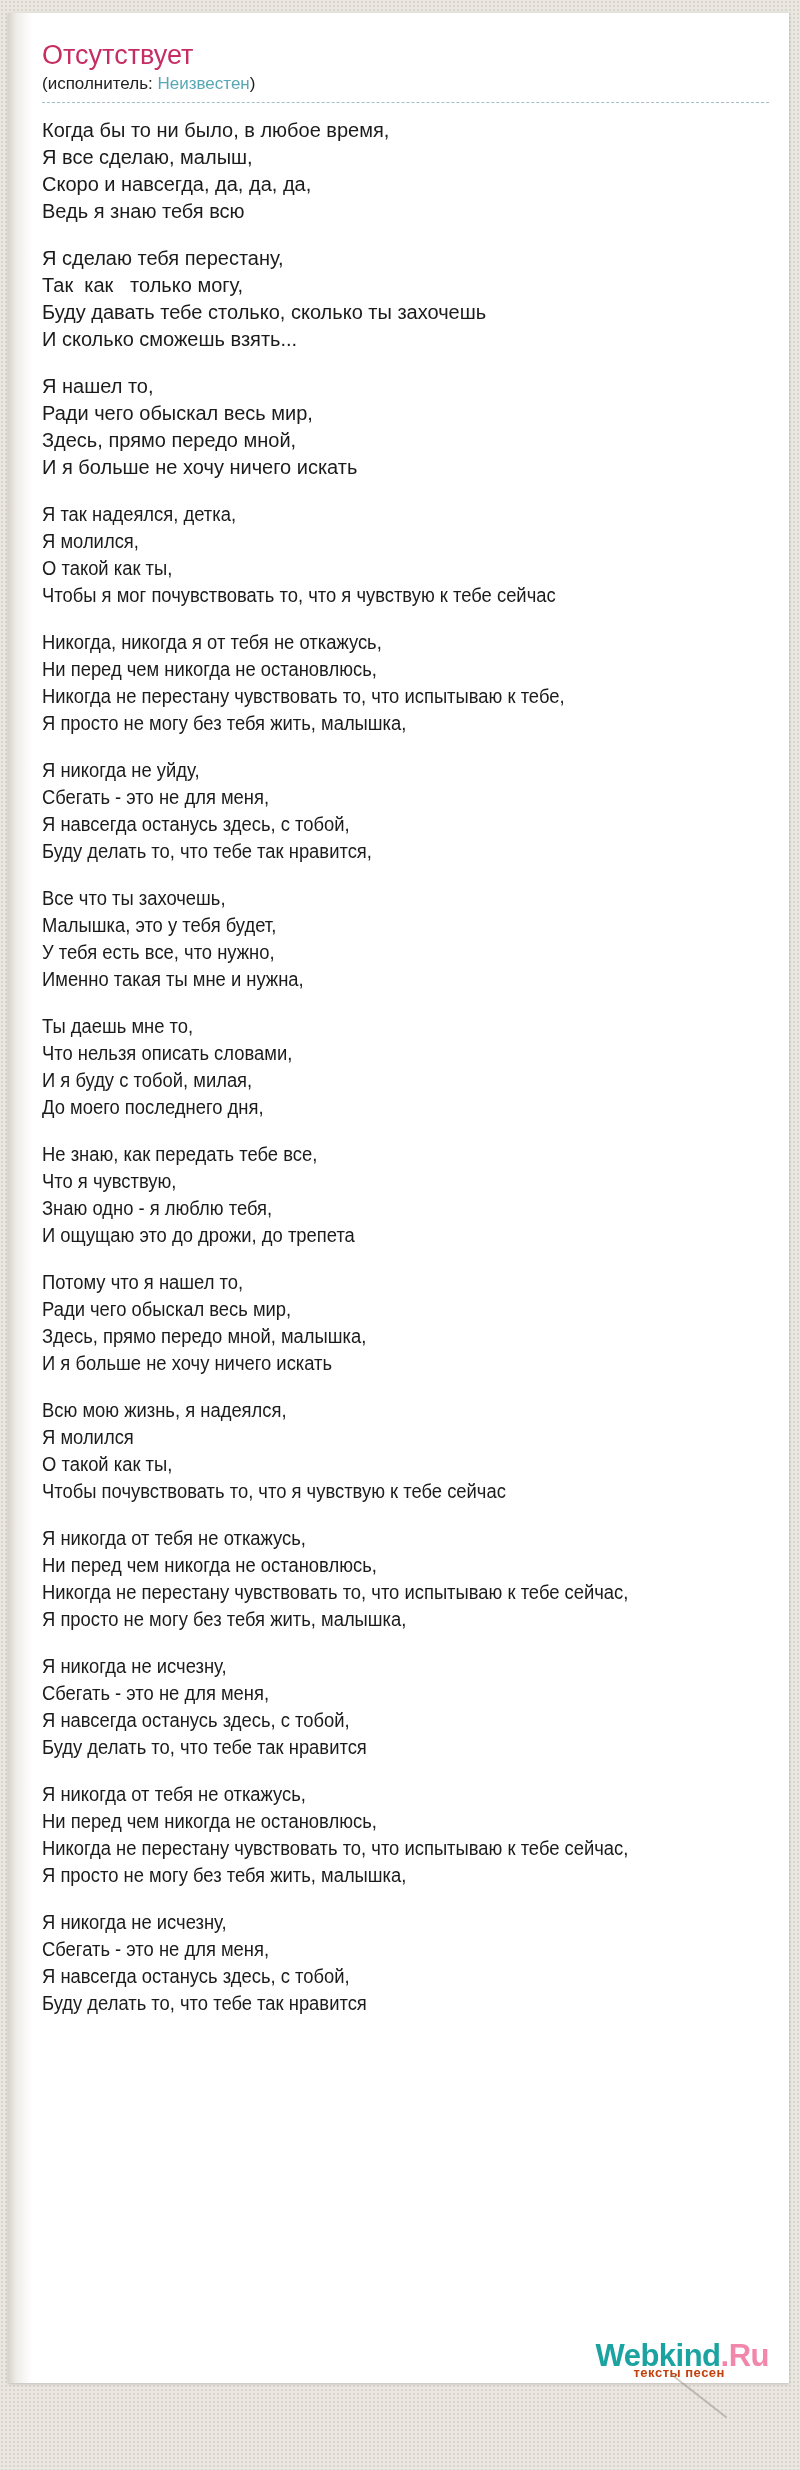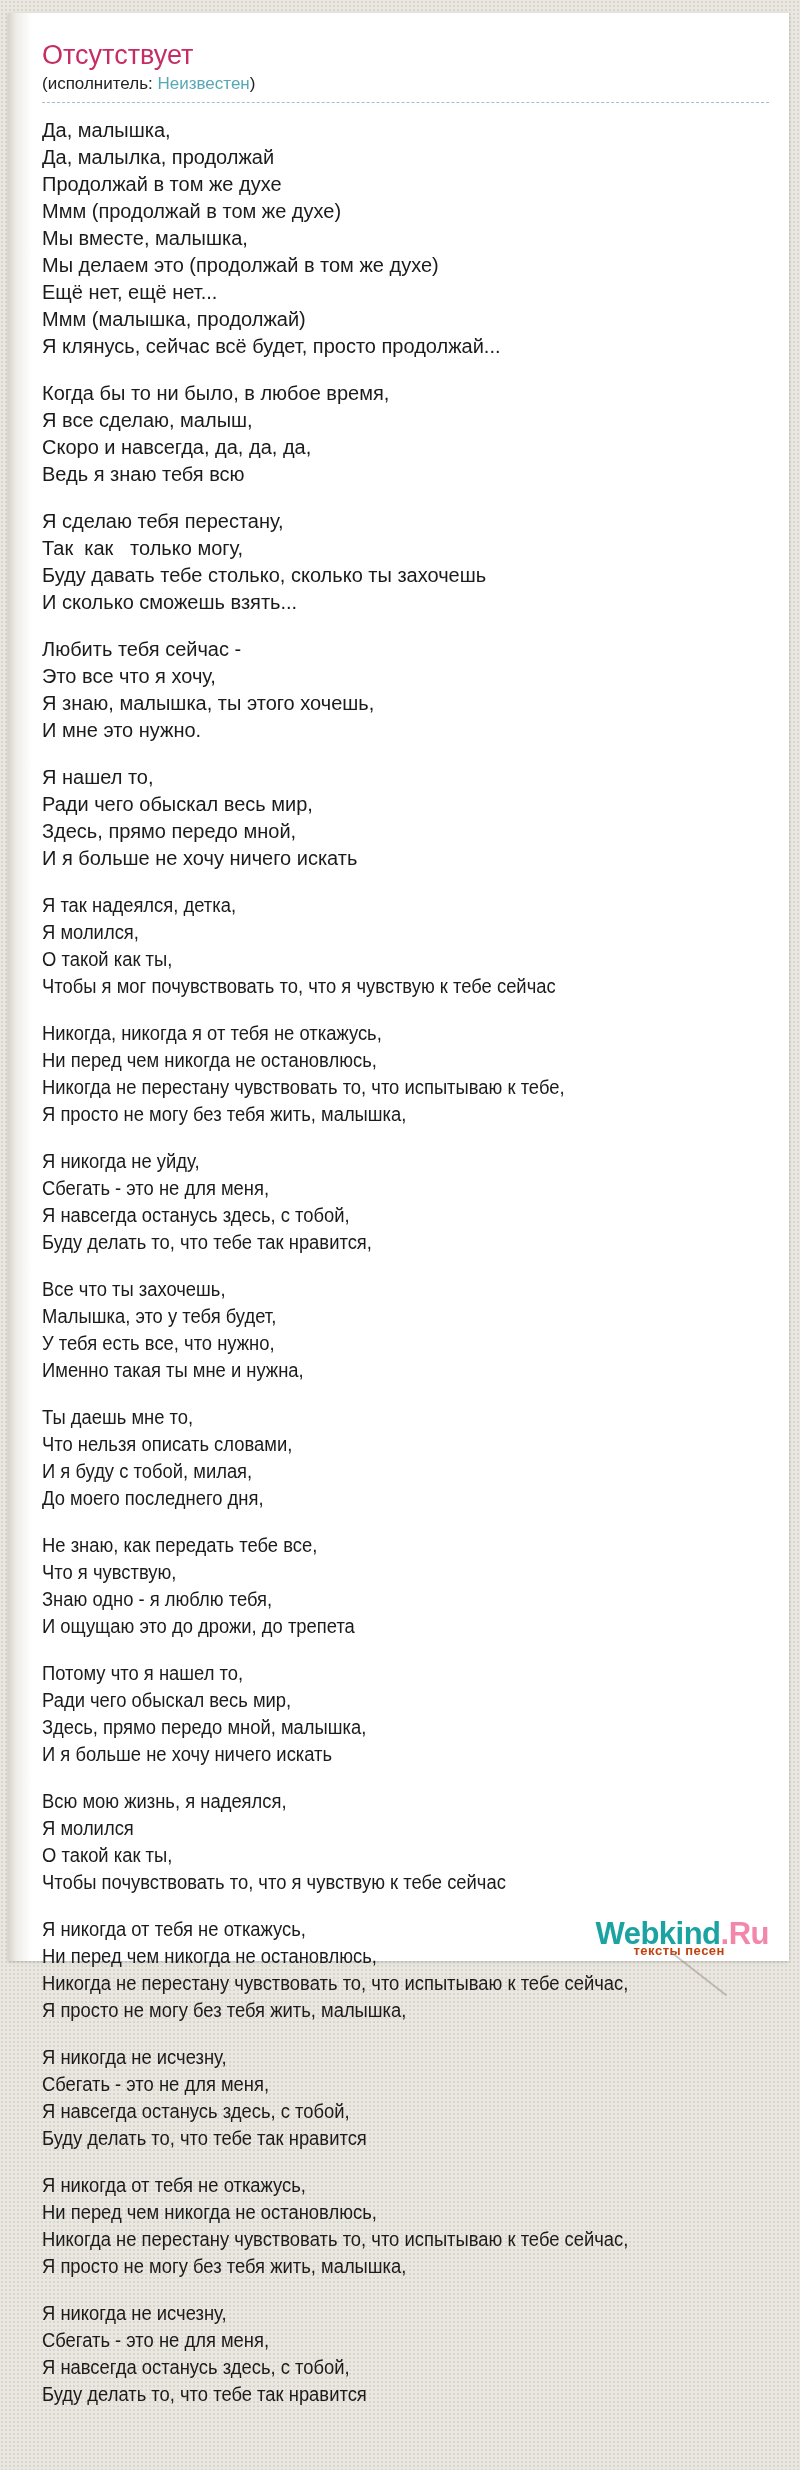--- a/index.html
+++ b/index.html
@@ -14,21 +14,21 @@
     background-color: #eae6e0;
     background-image: radial-gradient(#d9d4cc 1px, rgba(0,0,0,0) 1px);
     background-size: 4px 4px;
     overflow: hidden;
   }
   .card {
     position: absolute;
     left: 8px;
     top: 13px;
     width: 781px;
-    height: 1948px;
+    height: 2370px;
     background: #ffffff;
     box-shadow: 0 1px 3px rgba(0,0,0,0.18);
   }
   
   .card::before {
     content: "";
     position: absolute;
     left: 0; top: 0; bottom: 0;
     width: 24px;
     background: linear-gradient(to right, #d7d3cb 0, #efede9 35%, #ffffff 100%);
@@ -124,41 +124,28 @@
 
     <h1 class="song-title">Отсутствует</h1>
 
     <div class="artist-line"><span>(исполнитель:</span>
       <a class="artist-link">Неизвестен</a><span>)</span>
     </div>
 
     <div class="divider"></div>
 
     <div class="lyrics">
-      <p class="stanza">Да, малышка,
-Да, малылка, продолжай
-Продолжай в том же духе
-Ммм (продолжай в том же духе)
-Мы вместе, малышка,
-Мы делаем это (продолжай в том же духе)
-Ещё нет, ещё нет...
-Ммм (малышка, продолжай)
-Я клянусь, сейчас всё будет, просто продолжай...</p>
       <p class="stanza">Когда бы то ни было, в любое время,
 Я все сделаю, малыш,
 Скоро и навсегда, да, да, да,
 Ведь я знаю тебя всю</p>
       <p class="stanza">Я сделаю тебя перестану,
 Так  как   только могу,
 Буду давать тебе столько, сколько ты захочешь
 И сколько сможешь взять...</p>
-      <p class="stanza">Любить тебя сейчас -
-Это все что я хочу,
-Я знаю, малышка, ты этого хочешь,
-И мне это нужно.</p>
       <p class="stanza">Я нашел то,
 Ради чего обыскал весь мир,
 Здесь, прямо передо мной,
 И я больше не хочу ничего искать</p>
       <p class="stanza condensed">Я так надеялся, детка,
 Я молился,
 О такой как ты,
 Чтобы я мог почувствовать то, что я чувствую к тебе сейчас</p>
       <p class="stanza condensed">Никогда, никогда я от тебя не откажусь,
 Ни перед чем никогда не остановлюсь,

